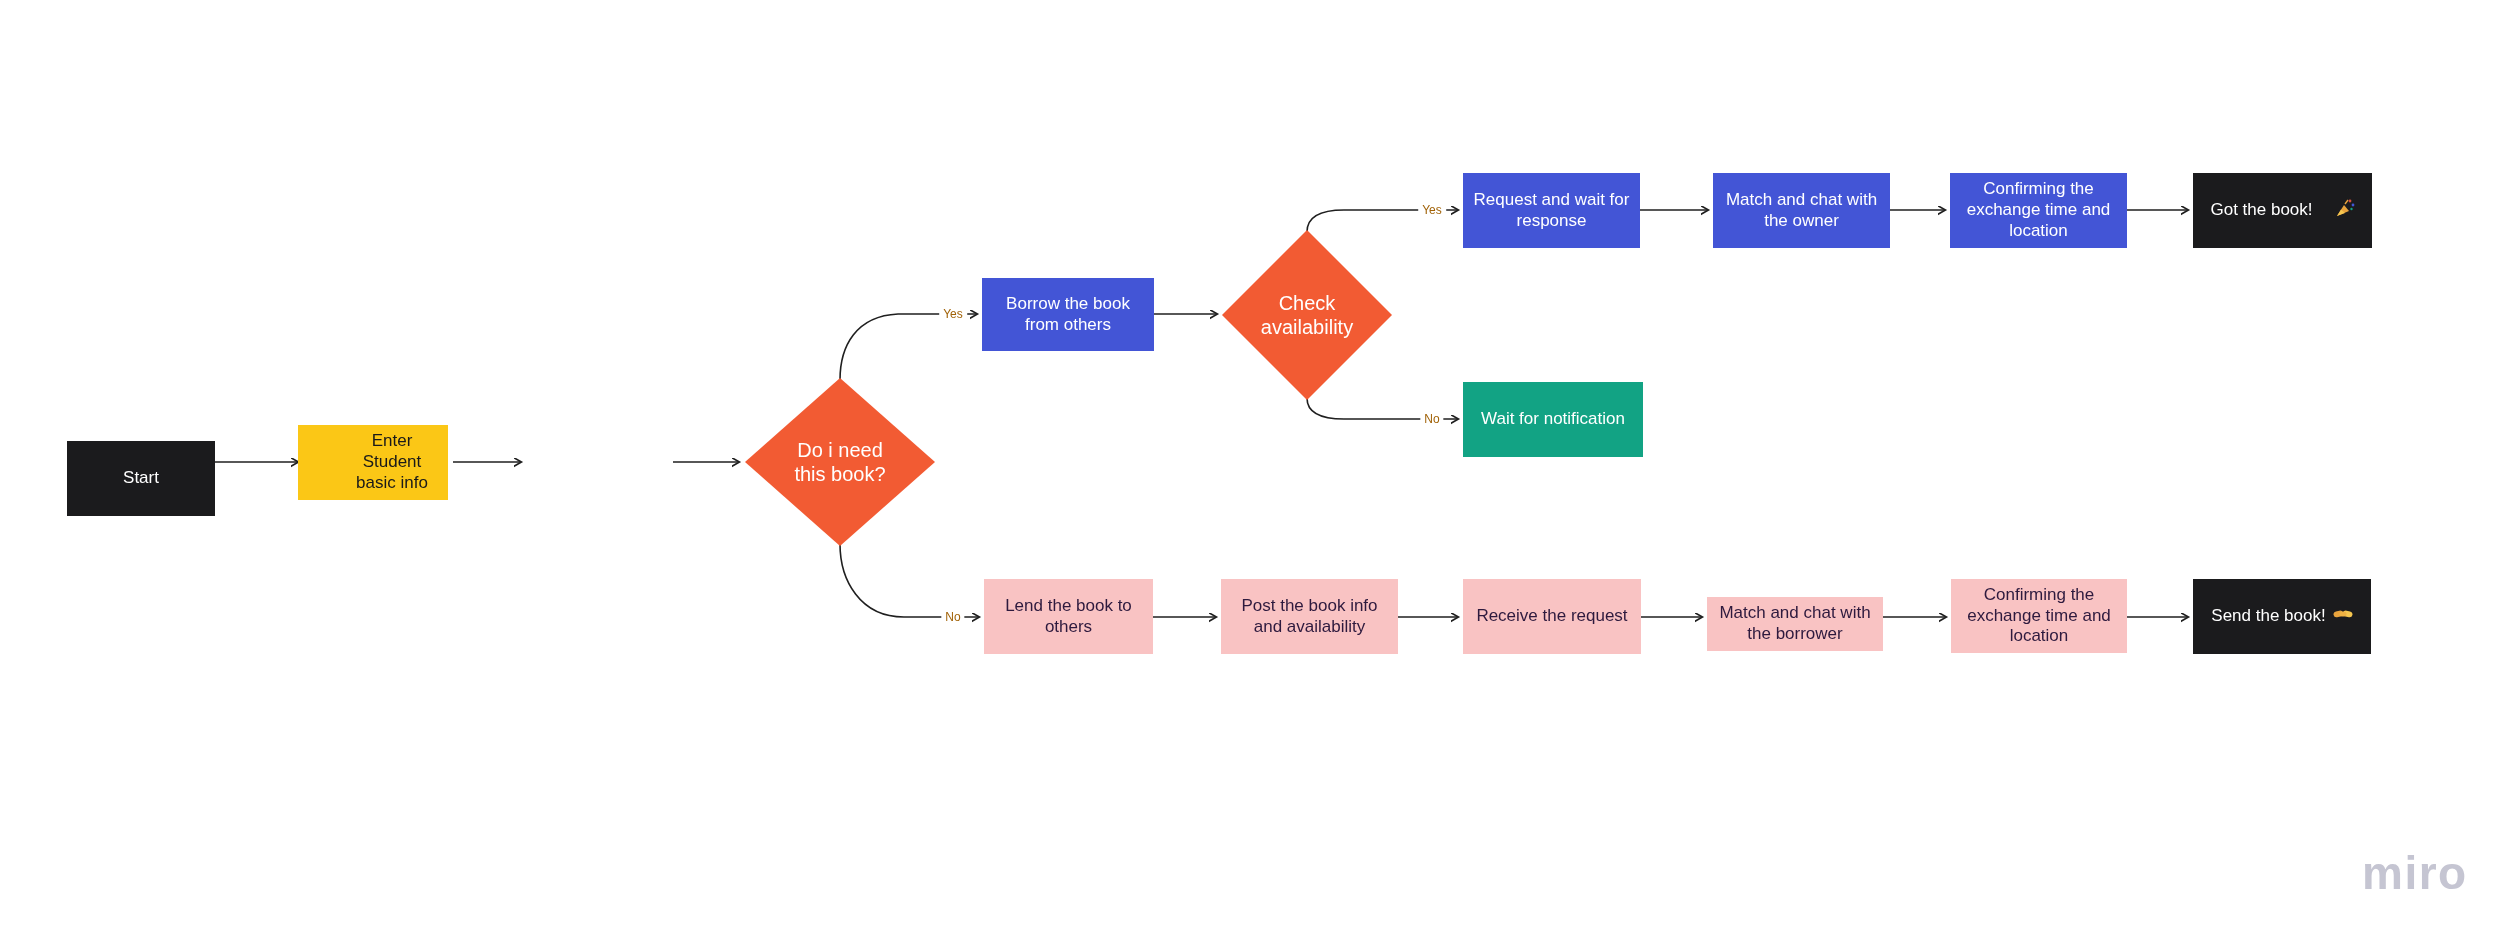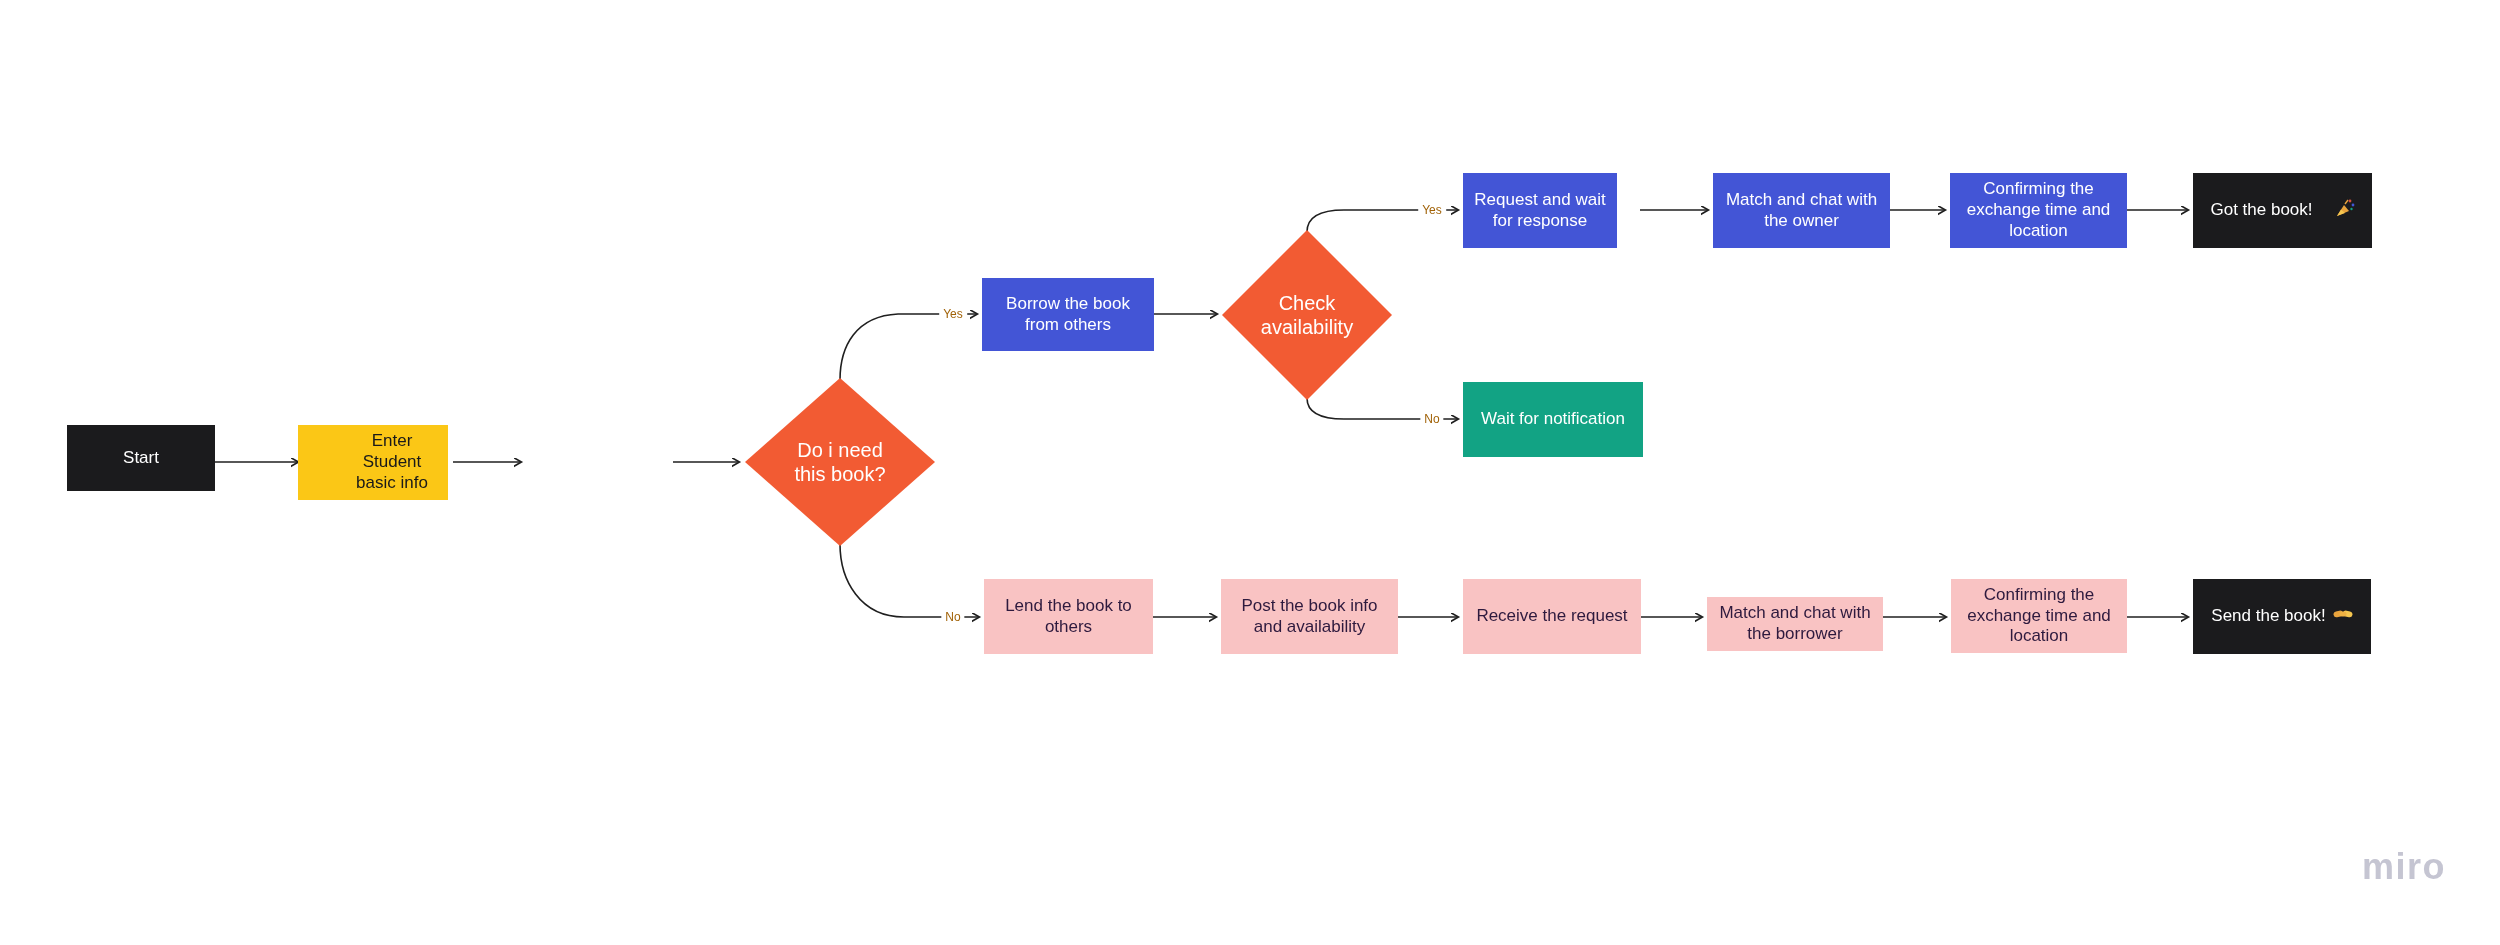--- a/index.html
+++ b/index.html
@@ -33,21 +33,21 @@
   }
   .diamond .lbl{width:122px;}
   .edge-label{
     position:absolute;transform:translate(-50%,-50%);
     background:#ffffff;padding:0 4px;
     font-size:12px;color:#a16207;white-space:nowrap;
   }
   .emoji-icon{display:inline-block;margin-left:7px;vertical-align:-3px;}
   .watermark{
     position:absolute;left:2362px;top:846px;
-    font-size:36px;font-weight:bold;letter-spacing:1.5px;
+    font-size:46px;font-weight:bold;letter-spacing:1.5px;
     color:var(--watermark,#c5c5d2);
   }
 </style>
 </head>
 <body>
 
 <div id="board">
 
   <svg id="edges" width="2500" height="945" viewBox="0 0 2500 945">
     <defs>
@@ -68,36 +68,36 @@
       <path d="M1890 210 H1945" marker-end="url(#arrow)"></path>
       <path d="M2127 210 H2188" marker-end="url(#arrow)"></path>
       <path d="M1153 617 H1216" marker-end="url(#arrow)"></path>
       <path d="M1398 617 H1458" marker-end="url(#arrow)"></path>
       <path d="M1641 617 H1702" marker-end="url(#arrow)"></path>
       <path d="M1883 617 H1946" marker-end="url(#arrow)"></path>
       <path d="M2127 617 H2188" marker-end="url(#arrow)"></path>
     </g>
   </svg>
 
-  <div class="node c-black" style="left:67px;top:425px;width:148px;height:66px;">Start</div>
+  <div class="node c-black" style="left:67px;top:441px;width:148px;height:75px;">Start</div>
 
   <div class="node c-yellow" style="left:298px;top:425px;width:150px;height:75px;padding-left:48px;">Enter Student basic info</div>
 
 
   <div class="diamond" style="left:745px;top:378px;width:190px;height:168px;">
     <span class="lbl">Do i need this book?</span>
   </div>
 
   <div class="node c-blue" style="left:982px;top:278px;width:172px;height:73px;">Borrow the book from others</div>
 
   <div class="diamond" style="left:1222px;top:230px;width:170px;height:170px;">
     <span class="lbl">Check availability</span>
   </div>
 
-  <div class="node c-blue" style="left:1463px;top:173px;width:154px;height:75px;">Request and wait for response</div>
+  <div class="node c-blue" style="left:1463px;top:173px;width:177px;height:75px;">Request and wait for response</div>
 
   <div class="node c-blue" style="left:1713px;top:173px;width:177px;height:75px;">Match and chat with the owner</div>
 
   <div class="node c-blue" style="left:1950px;top:173px;width:177px;height:75px;">Confirming the exchange time and location</div>
 
   <div class="node c-black" style="left:2193px;top:173px;width:179px;height:75px;gap:16px;">
     <span>Got the book!</span>
     <span class="emoji-icon">
       <svg width="19" height="19" viewBox="0 0 19 19">
         <polygon points="1,18 8,7 13,13" fill="#e8a33d"></polygon>

